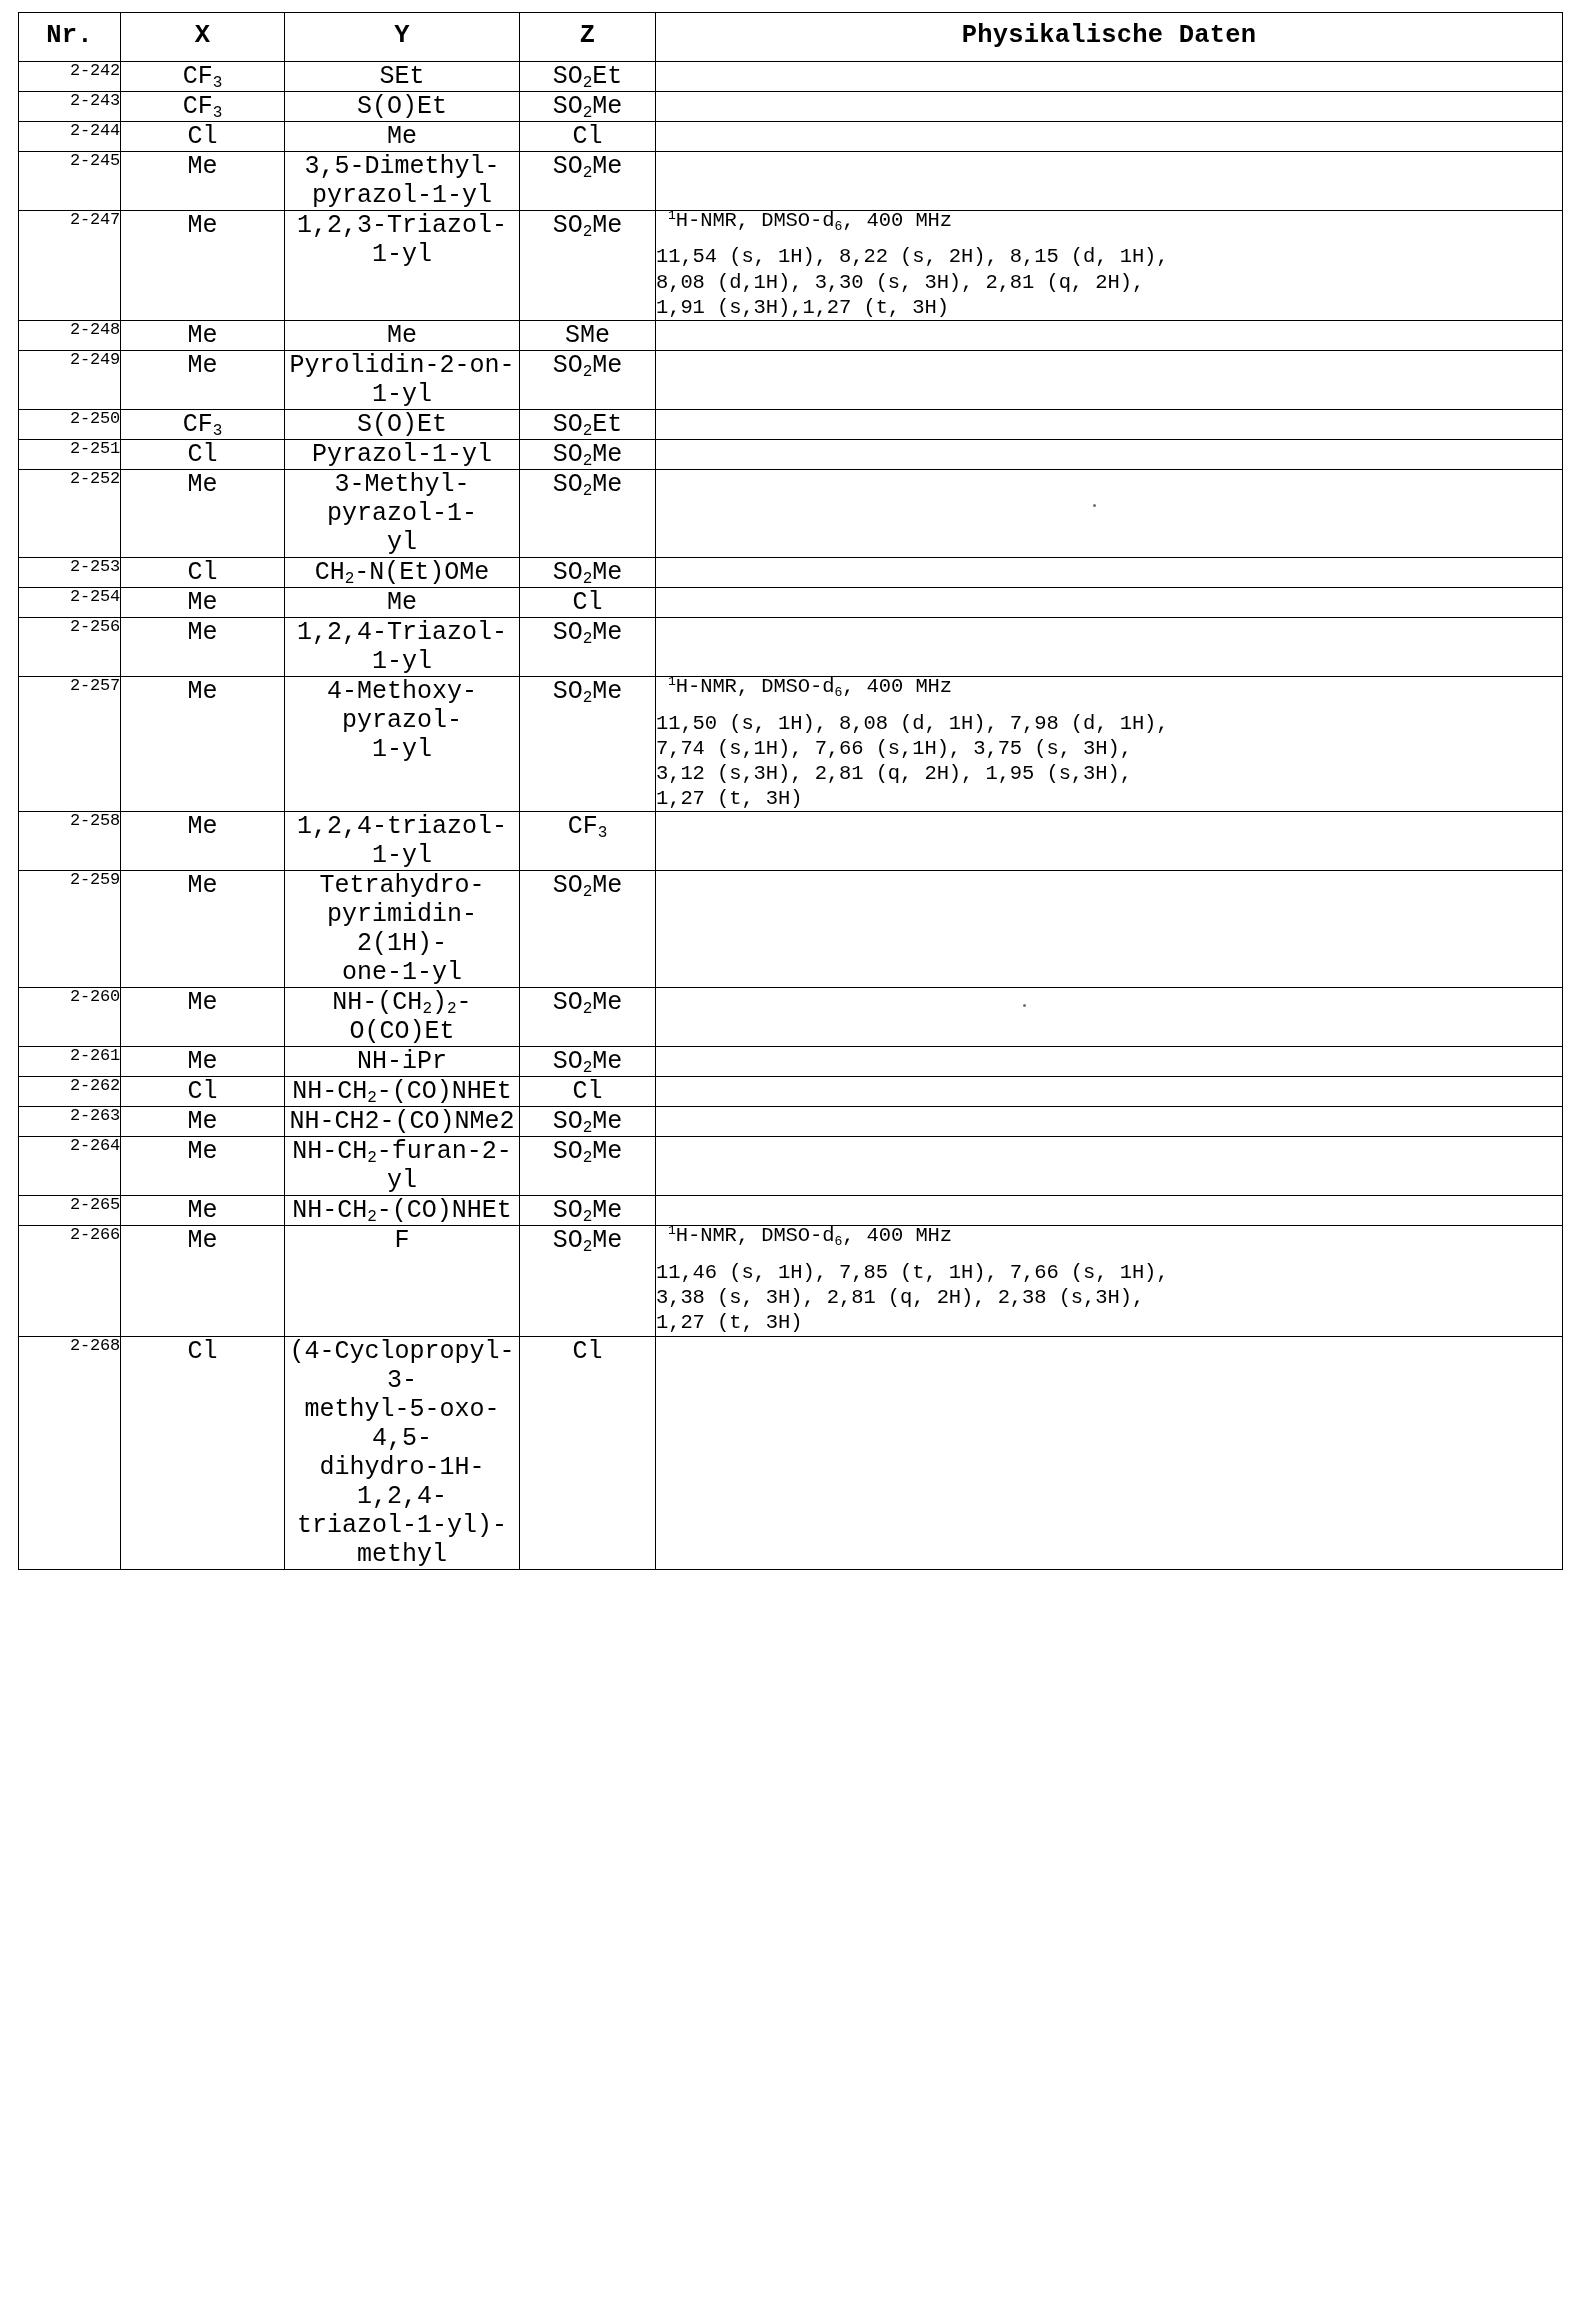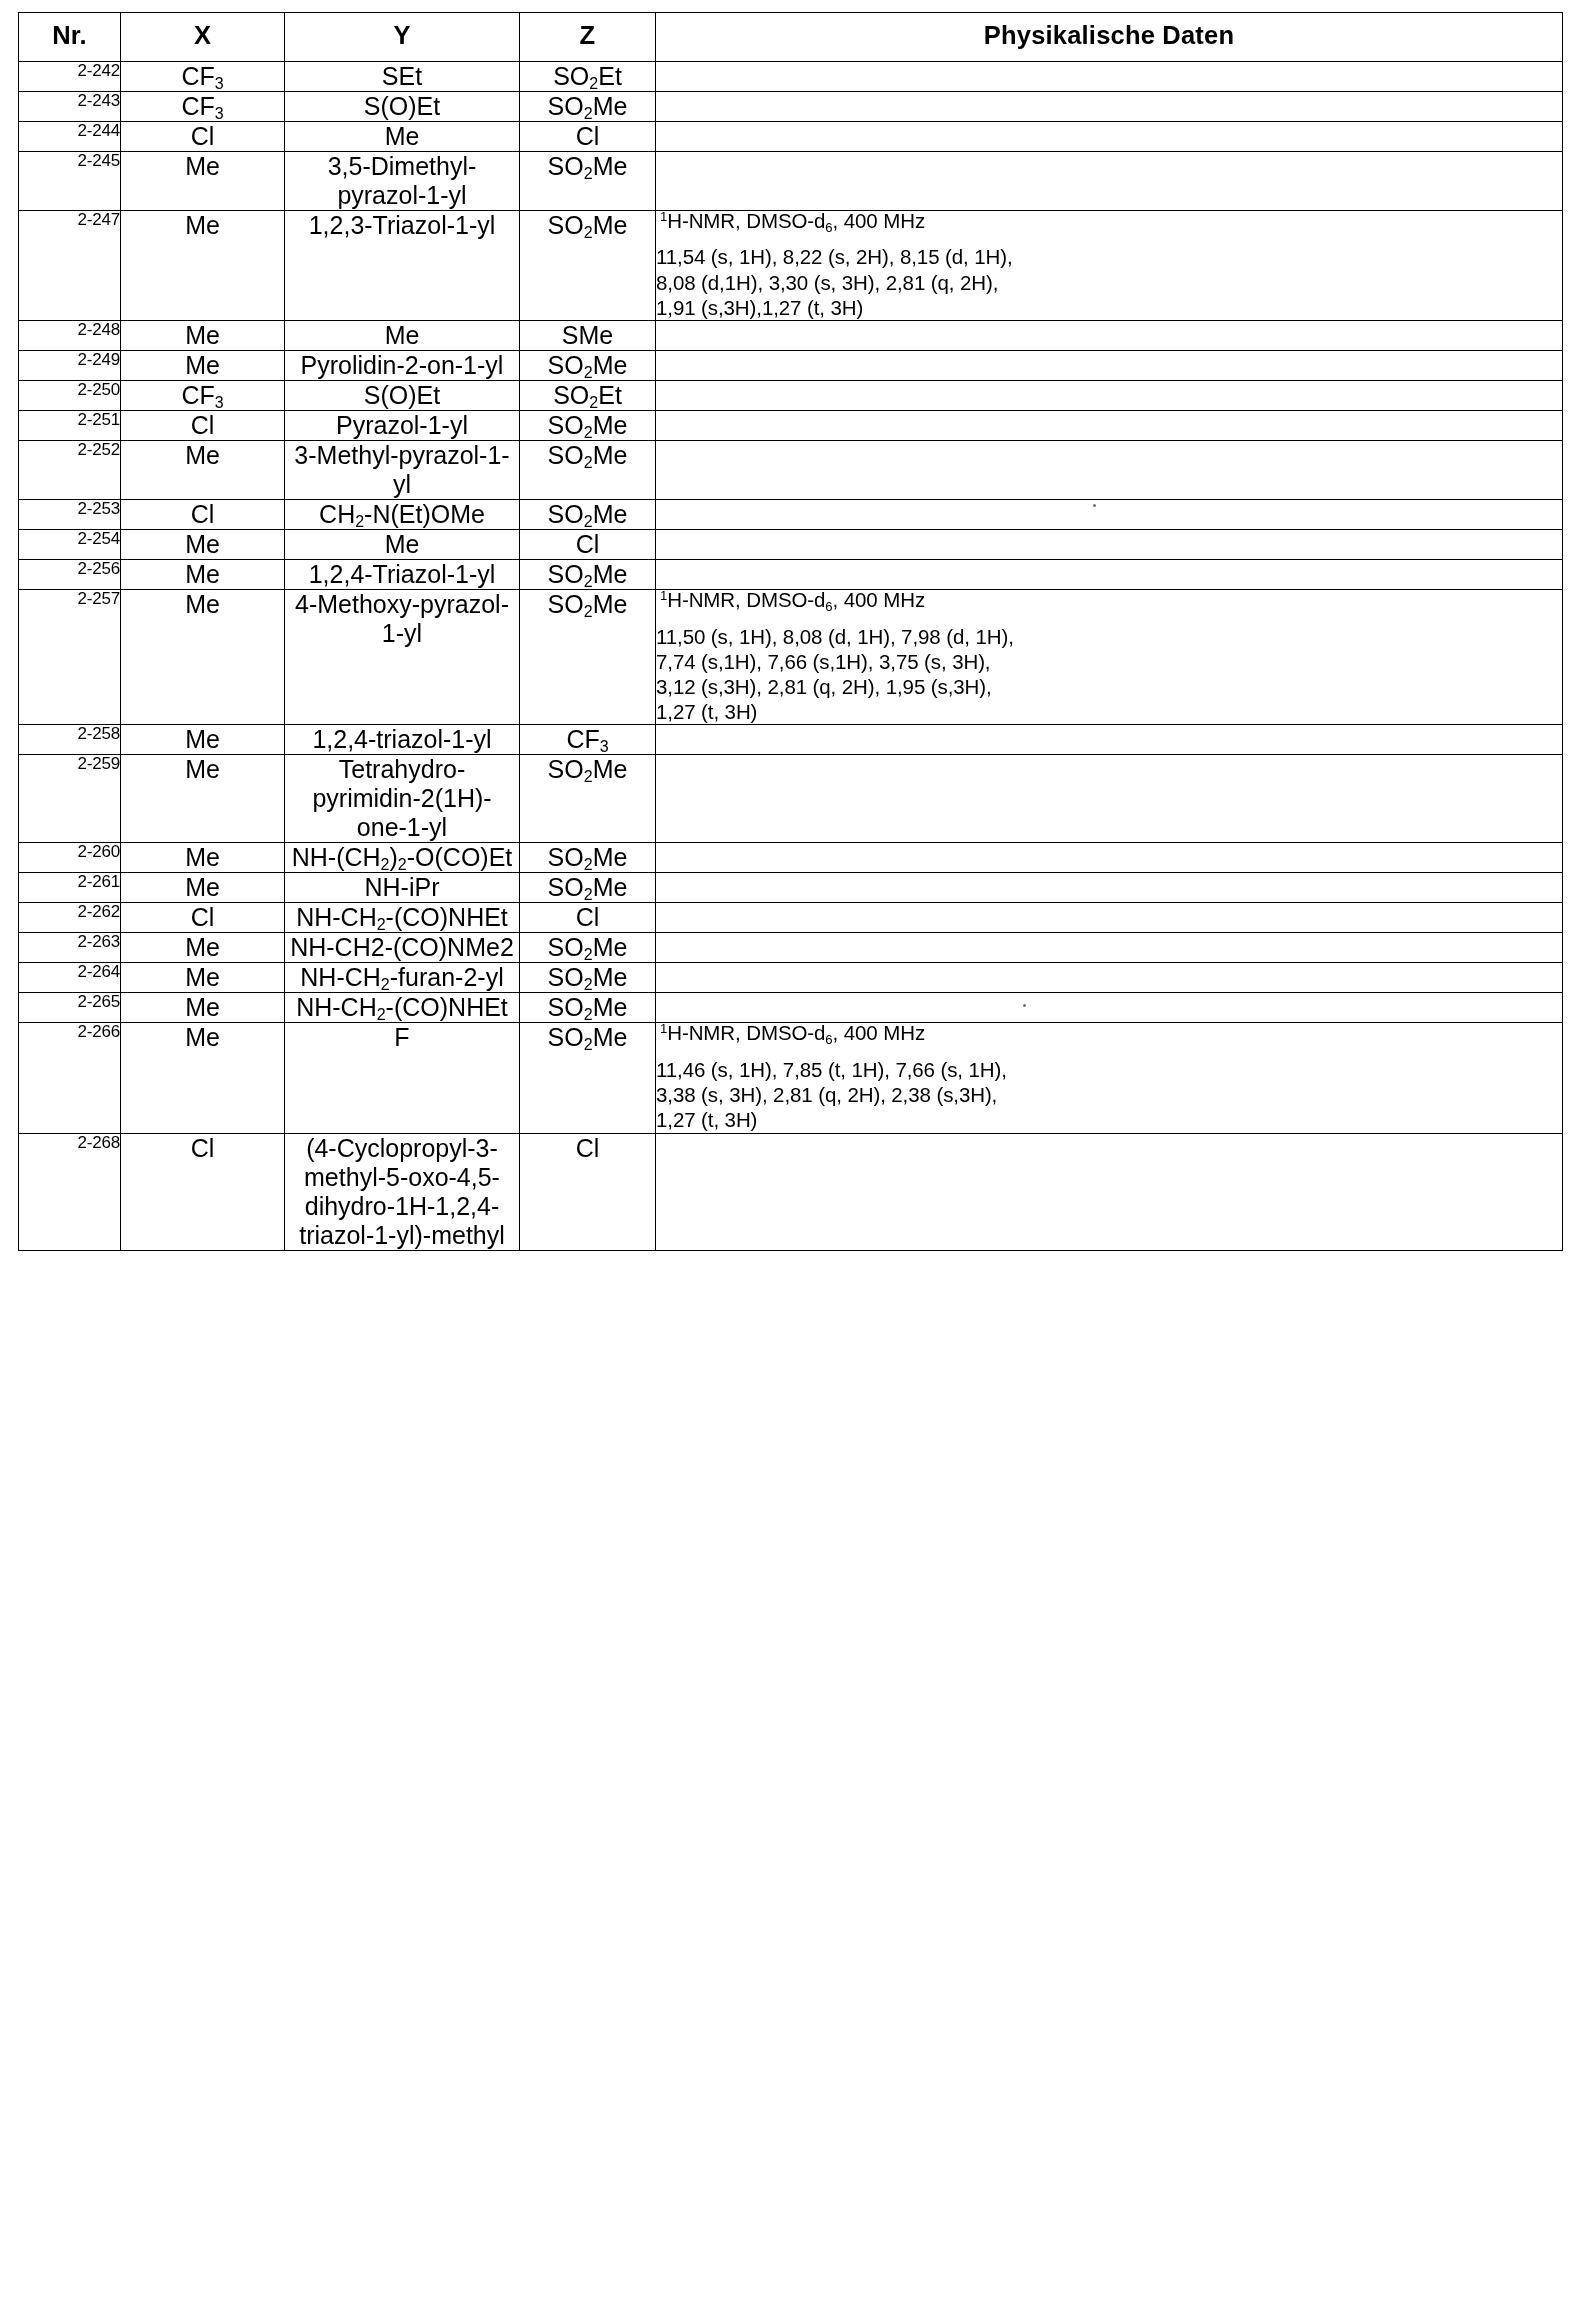--- a/index.html
+++ b/index.html
@@ -13,20 +13,21 @@
     color: #000000;
     -webkit-font-smoothing: none;
   }
   #page {
     width: 1300px;
     min-height: 2319px;
     background: #ffffff;
     position: relative;
     box-sizing: border-box;
     padding: 11.5px 16.4px 8.2px 18px;
+    font-family: Liberation Mono, monospace;
   }
   table.patent-table {
     border-collapse: collapse;
     table-layout: fixed;
     width: 1544px;
     background: #fff;
   }
   table.patent-table col.c-nr  { width: 102px; }
   table.patent-table col.c-x   { width: 164px; }
   table.patent-table col.c-y   { width: 235px; }
@@ -62,21 +63,21 @@
     padding: 10px 5.8px 11.5px 5.8px;
   }
   td.cell-pd {
     text-align: left;
     font-size: 20.5px;
     line-height: 1.0;
     padding: 9px 6.6px 10px 10.7px;
   }
   .pd-head {
     display: block;
-    margin: 0 0 13px 4px;
+    margin: 0 0 13px 12px;
     white-space: nowrap;
     letter-spacing: -0.1px;
   }
   .pd-body {
     display: block;
     line-height: 1.23;
     letter-spacing: -0.1px;
   }
   .pd-line { display: block; white-space: nowrap; }
   sub {

